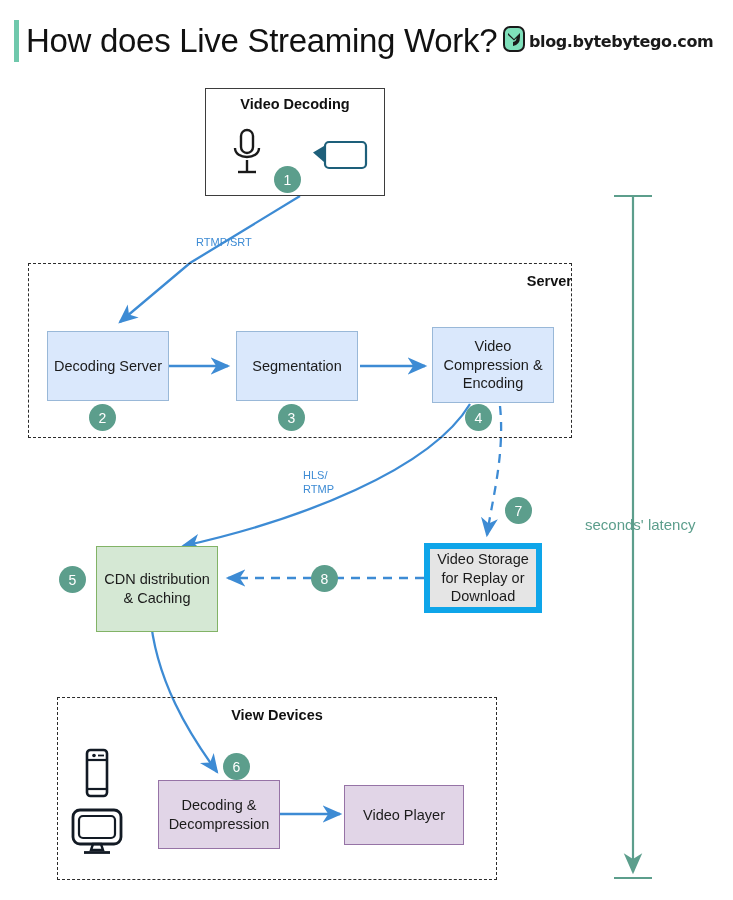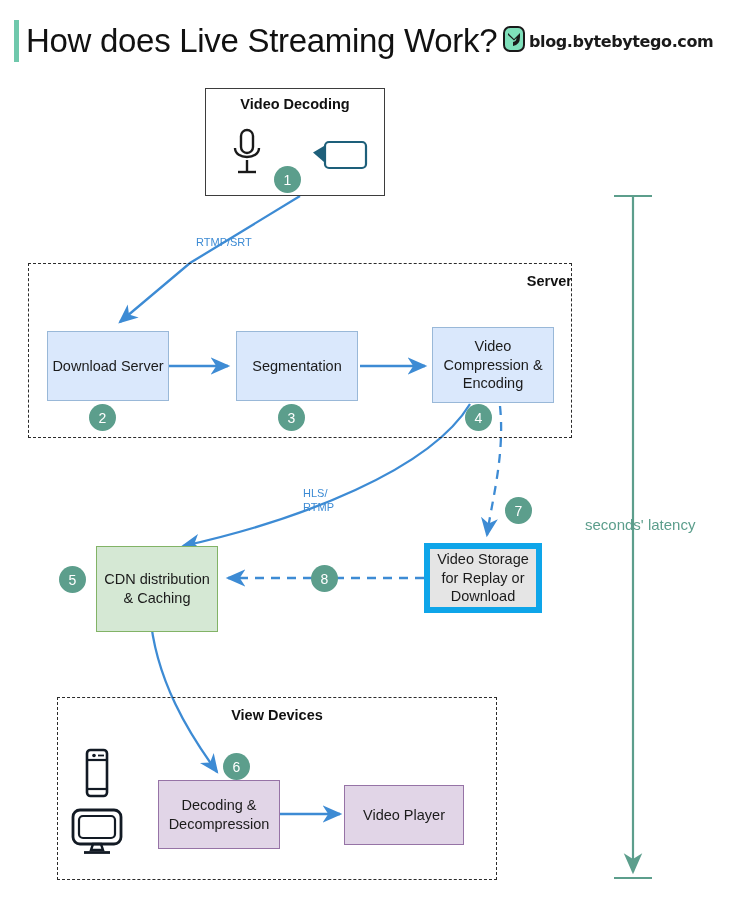--- a/index.html
+++ b/index.html
@@ -183,30 +183,30 @@
     </svg>
   </div>
 
   <div class="abs badge" style="left:274px; top:166px;">1</div>
 
   <div class="abs edge-label" style="left:196px; top:236px;">RTMP/SRT</div>
 
   <div class="abs group" style="left:28px; top:263px; width:544px; height:175px;"></div>
   <div class="abs group-title" style="left:28px; top:273px; width:544px;text-align:right;">Server</div>
 
-  <div class="abs node node-blue" style="left:47px; top:331px; width:122px; height:70px;">Download Server</div>
+  <div class="abs node node-blue" style="left:47px; top:331px; width:122px; height:70px;">Decoding Server</div>
   <div class="abs badge" style="left:89px; top:404px;">2</div>
 
   <div class="abs node node-blue" style="left:236px; top:331px; width:122px; height:70px;">Segmentation</div>
   <div class="abs badge" style="left:278px; top:404px;">3</div>
 
   <div class="abs node node-blue" style="left:432px; top:327px; width:122px; height:76px;">Video Compression &amp; Encoding</div>
   <div class="abs badge" style="left:465px; top:404px;">4</div>
 
-  <div class="abs edge-label" style="left:303px; top:487px; text-align:left;">
+  <div class="abs edge-label" style="left:303px; top:469px; text-align:left;">
     <div>HLS/</div>
     <div>RTMP</div>
   </div>
 
   <div class="abs node node-green" style="left:96px; top:546px; width:122px; height:86px;">CDN distribution &amp; Caching</div>
   <div class="abs badge" style="left:59px; top:566px;">5</div>
 
   <div class="abs node node-orange" style="left:424px; top:543px; width:118px; height:70px;">Video Storage for Replay or Download</div>
   <div class="abs badge" style="left:505px; top:497px;">7</div>
 

